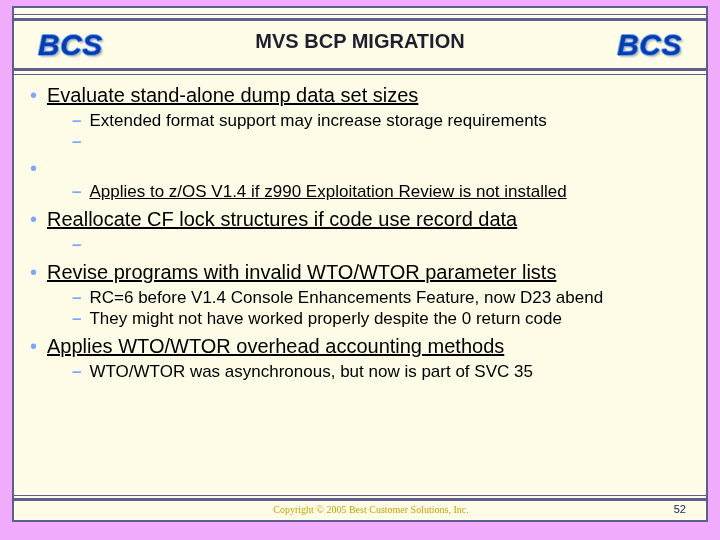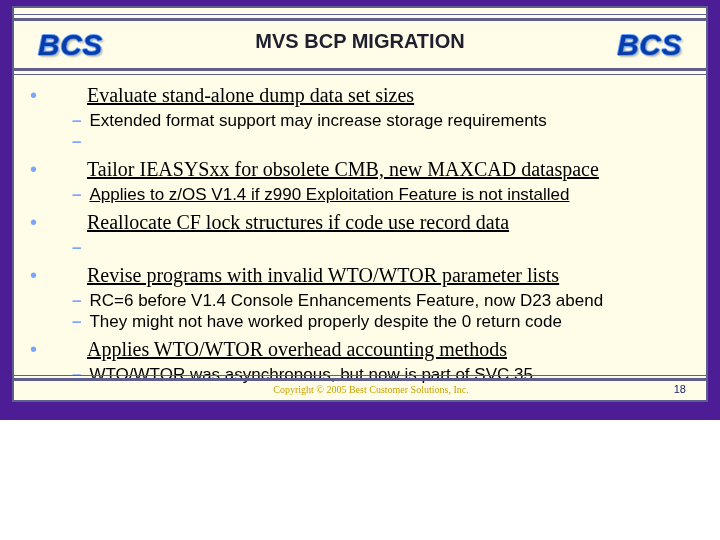--- a/index.html
+++ b/index.html
@@ -6,22 +6,22 @@
     margin: 0;
     padding: 0;
     width: 720px;
     height: 540px;
     overflow: hidden;
     font-family: Arial, Helvetica, sans-serif;
   }
   .slide {
     position: relative;
     width: 720px;
-    height: 420px;
-    background: #4c1d95;
+    height: 540px;
+    background: #f0abfc;
     box-sizing: border-box;
   }
   .inner {
     position: absolute;
     left: 12px;
     right: 12px;
     top: 6px;
     bottom: 18px;
     background: #fffde8;
     border: 2px solid #5f5f8f;
@@ -85,22 +85,21 @@
   .dot {
     color: #7aa6ff;
     font-size: 20px;
     line-height: 1;
     flex: 0 0 auto;
     margin-left: 4px;
   }
   .top-text {
     font-size: 20px;
     text-decoration: underline;
-    font-family: Liberation Serif, serif;
-    margin-left: 40px;
+    font-family: Liberation Sans, sans-serif;
   }
   ul.sub {
     list-style: none;
     margin: 4px 0 4px 46px;
     padding: 0;
   }
   ul.sub > li {
     display: flex;
     align-items: baseline;
     gap: 8px;
@@ -168,26 +167,25 @@
               </li>
             <li>
                 <span class="dash">–</span>
               </li>
           </ul>
         </li>
 
         <li>
           <div class="bullet-row">
             <span class="dot">•</span>
-            <span class="top-text">Tailor IEASYSxx for obsolete CMB, new MAXCAD dataspace</span>
-          </div>
-          <ul class="sub">
-            <li>
-                <span class="dash">–</span>
-                <span class="sub-underline">Applies to z/OS V1.4 if z990 Exploitation Feature is not installed</span>
+          </div>
+          <ul class="sub">
+            <li>
+                <span class="dash">–</span>
+                <span class="sub-underline">Applies to z/OS V1.4 if z990 Exploitation Review is not installed</span>
               </li>
           </ul>
         </li>
 
         <li>
           <div class="bullet-row">
             <span class="dot">•</span>
             <span class="top-text">Reallocate CF lock structures if code use record data</span>
           </div>
           <ul class="sub">
@@ -228,17 +226,17 @@
         </li>
 
       </ul>
     </div>
 
     <div class="rule-thin" style="bottom:24px"></div>
     <div class="rule-thick" style="bottom:19px"></div>
 
     <div class="footer">
       <span class="copyright">Copyright © 2005 Best Customer Solutions, Inc.</span>
-      <span class="pagenum">18</span>
+      <span class="pagenum">52</span>
     </div>
 
   </div>
 </div>
 
 </body></html>

